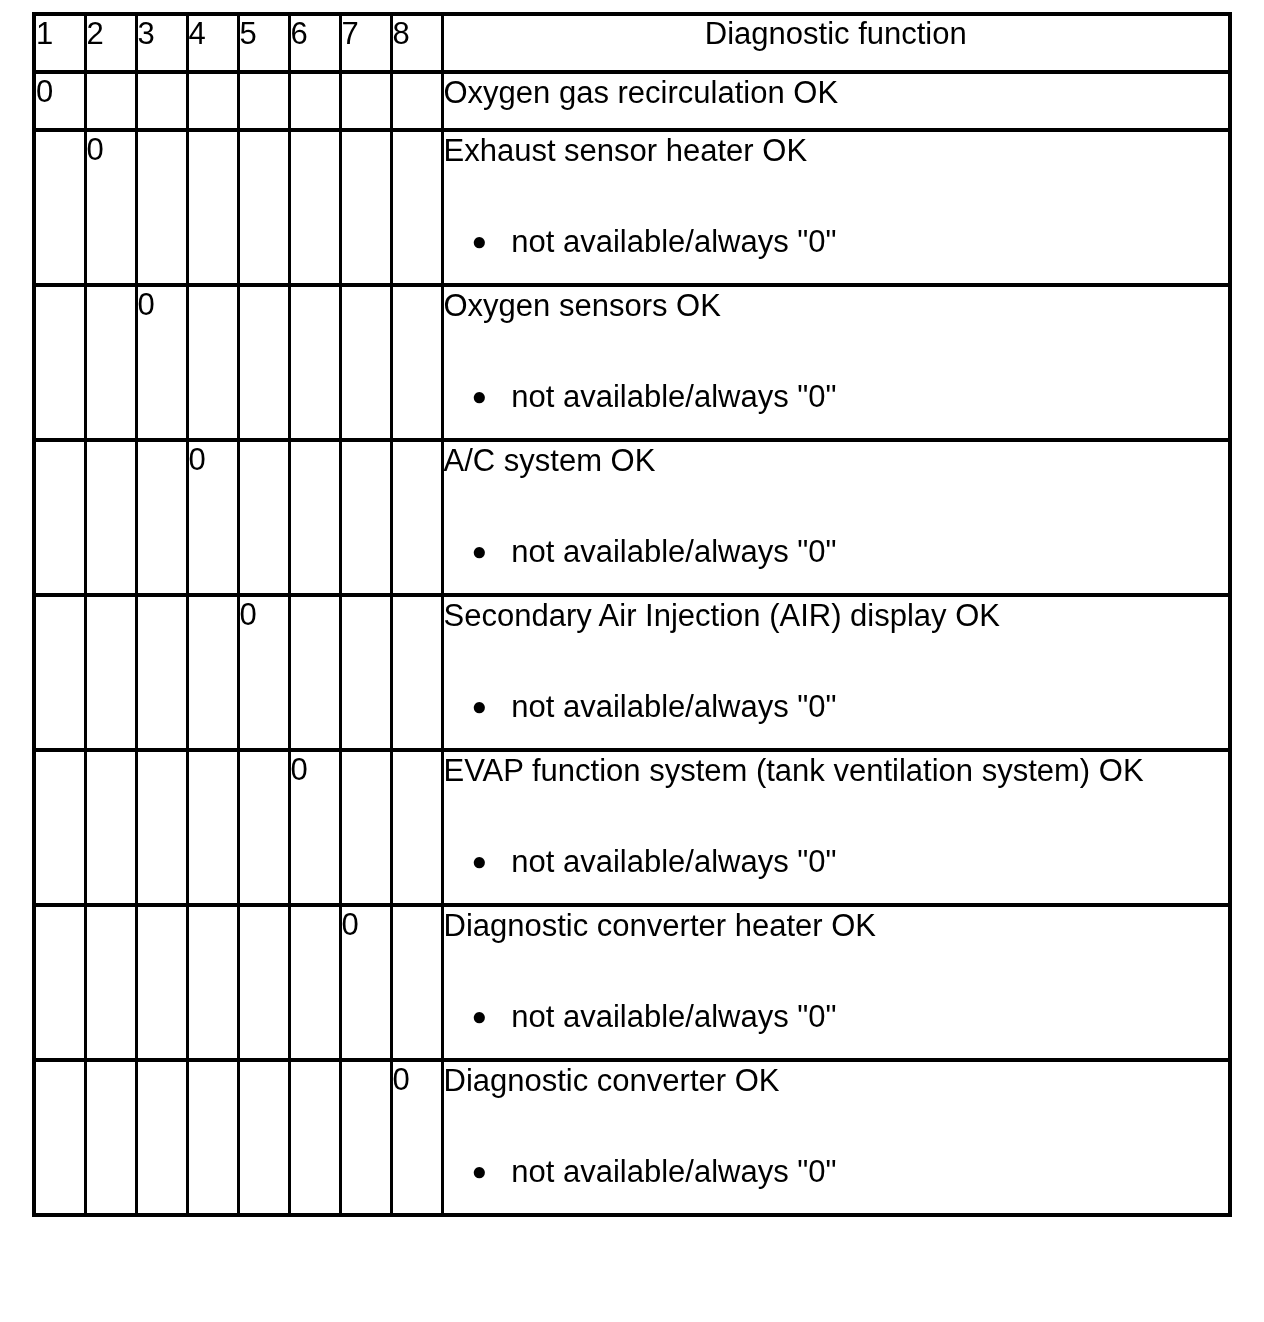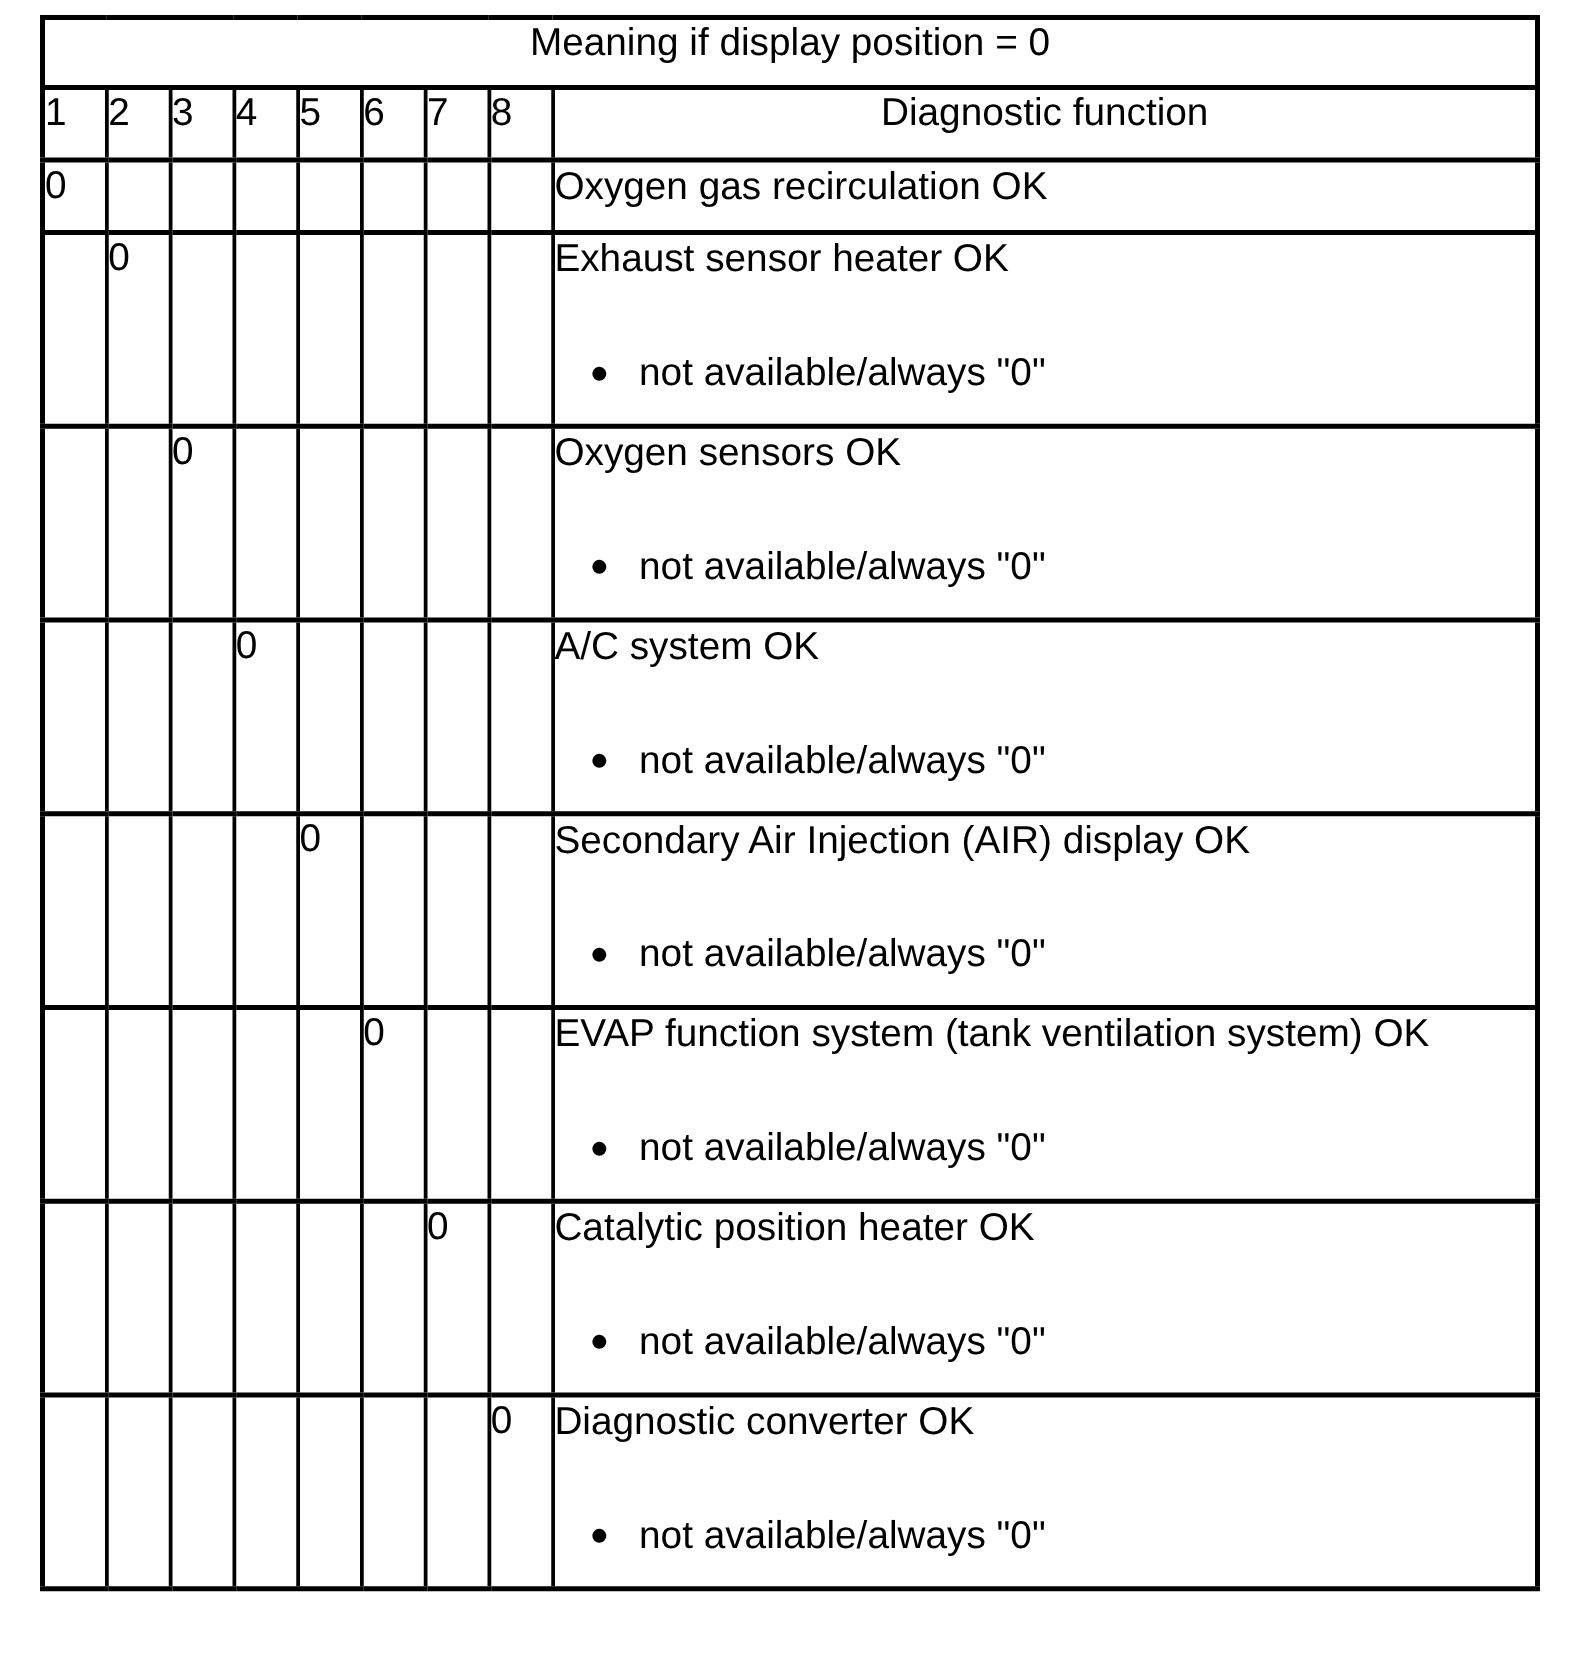--- a/index.html
+++ b/index.html
@@ -94,23 +94,20 @@
       <col class="pos-col">
       <col class="pos-col">
     <col class="pos-col">
       <col class="pos-col">
       <col class="pos-col">
       <col class="pos-col">
     <col class="fn-col">
   </colgroup>
 
   <tbody>
-      <tr class="title-row">
-    <th class="title-cell" colspan="9">Meaning if display position = 0</th>
-  </tr>
 
   <tr class="colhead-row">
     <td class="pos-head">1</td>
     <td class="pos-head">2</td>
     <td class="pos-head">3</td>
     <td class="pos-head">4</td>
     <td class="pos-head">5</td>
     <td class="pos-head">6</td>
     <td class="pos-head">7</td>
     <td class="pos-head">8</td>
@@ -219,21 +216,21 @@
   <tr class="row-tall">
     <td class="pos-cell"></td>
     <td class="pos-cell"></td>
     <td class="pos-cell"></td>
     <td class="pos-cell"></td>
     <td class="pos-cell"></td>
     <td class="pos-cell"></td>
     <td class="pos-cell">0</td>
     <td class="pos-cell"></td>
     <td class="desc-cell">
-      <div class="diag-label">Catalytic position heater OK</div>
+      <div class="diag-label">Diagnostic converter heater OK</div>
       <div class="diag-note">
         <span class="bullet">●</span><span>not available/always "0"</span>
       </div>
     </td>
   </tr>
 
   <tr class="row-tall">
     <td class="pos-cell"></td>
     <td class="pos-cell"></td>
     <td class="pos-cell"></td>

